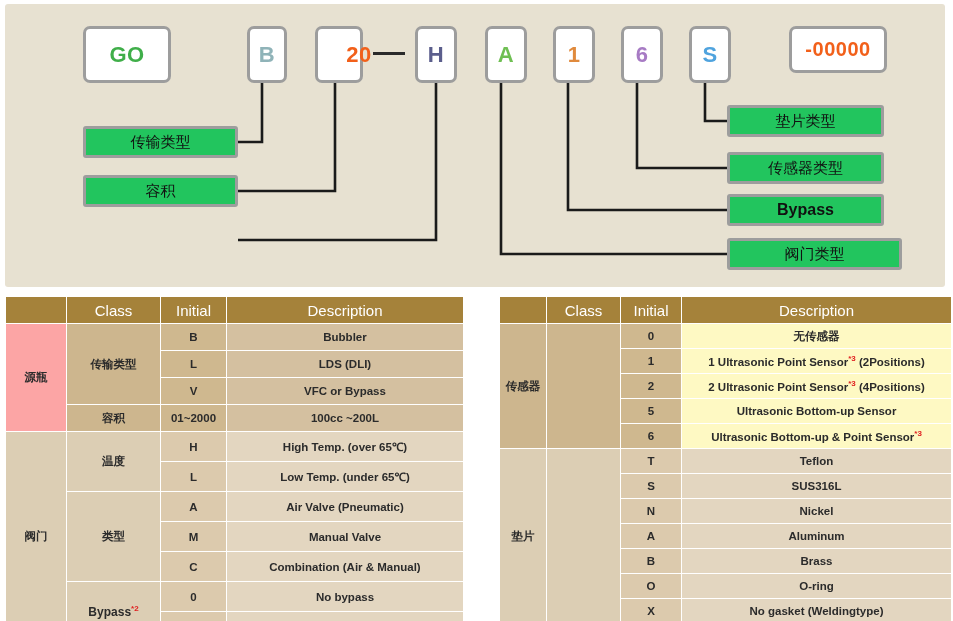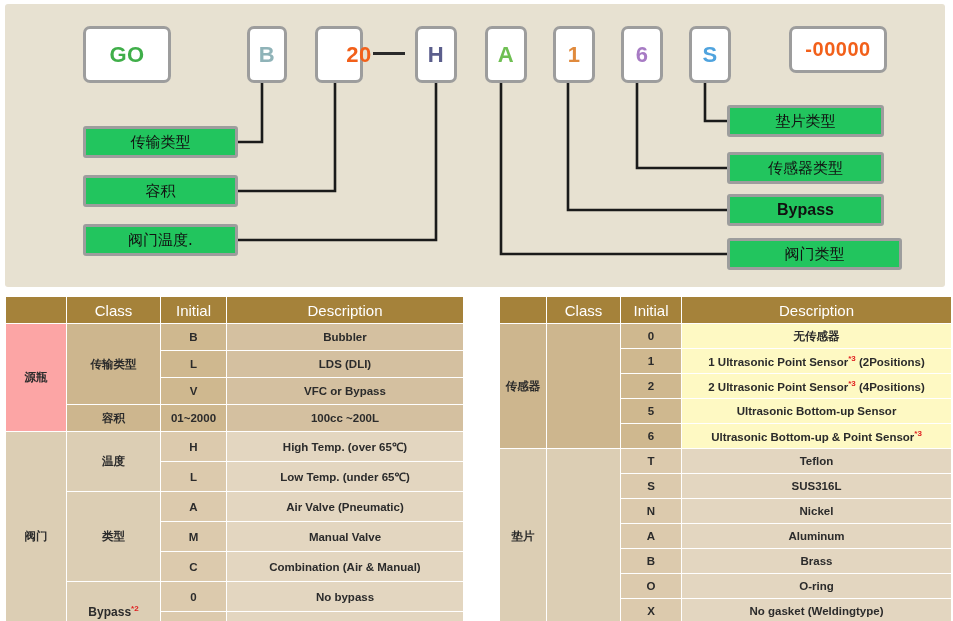--- a/index.html
+++ b/index.html
@@ -154,23 +154,20 @@
     </div>
     <div class="code-box" style="left:784px;top:22px;width:98px;height:47px;color:#F2601A;font-size:20px;">
       <span>-00000</span>
     </div>
 
     <div class="callout" style="left:78px;top:122px;width:155px;height:32px;">
       <span>传输类型</span>
     </div>
     <div class="callout" style="left:78px;top:171px;width:155px;height:32px;">
       <span>容积</span>
-    </div>
-    <div class="callout" style="left:78px;top:220px;width:155px;height:32px;">
-      <span>阀门温度.</span>
     </div>
 
     <div class="callout" style="left:722px;top:101px;width:157px;height:32px;">
       <span>垫片类型</span>
     </div>
     <div class="callout" style="left:722px;top:148px;width:157px;height:32px;">
       <span>传感器类型</span>
     </div>
     <div class="callout latin" style="left:722px;top:190px;width:157px;height:32px;">
       <span>Bypass</span>

